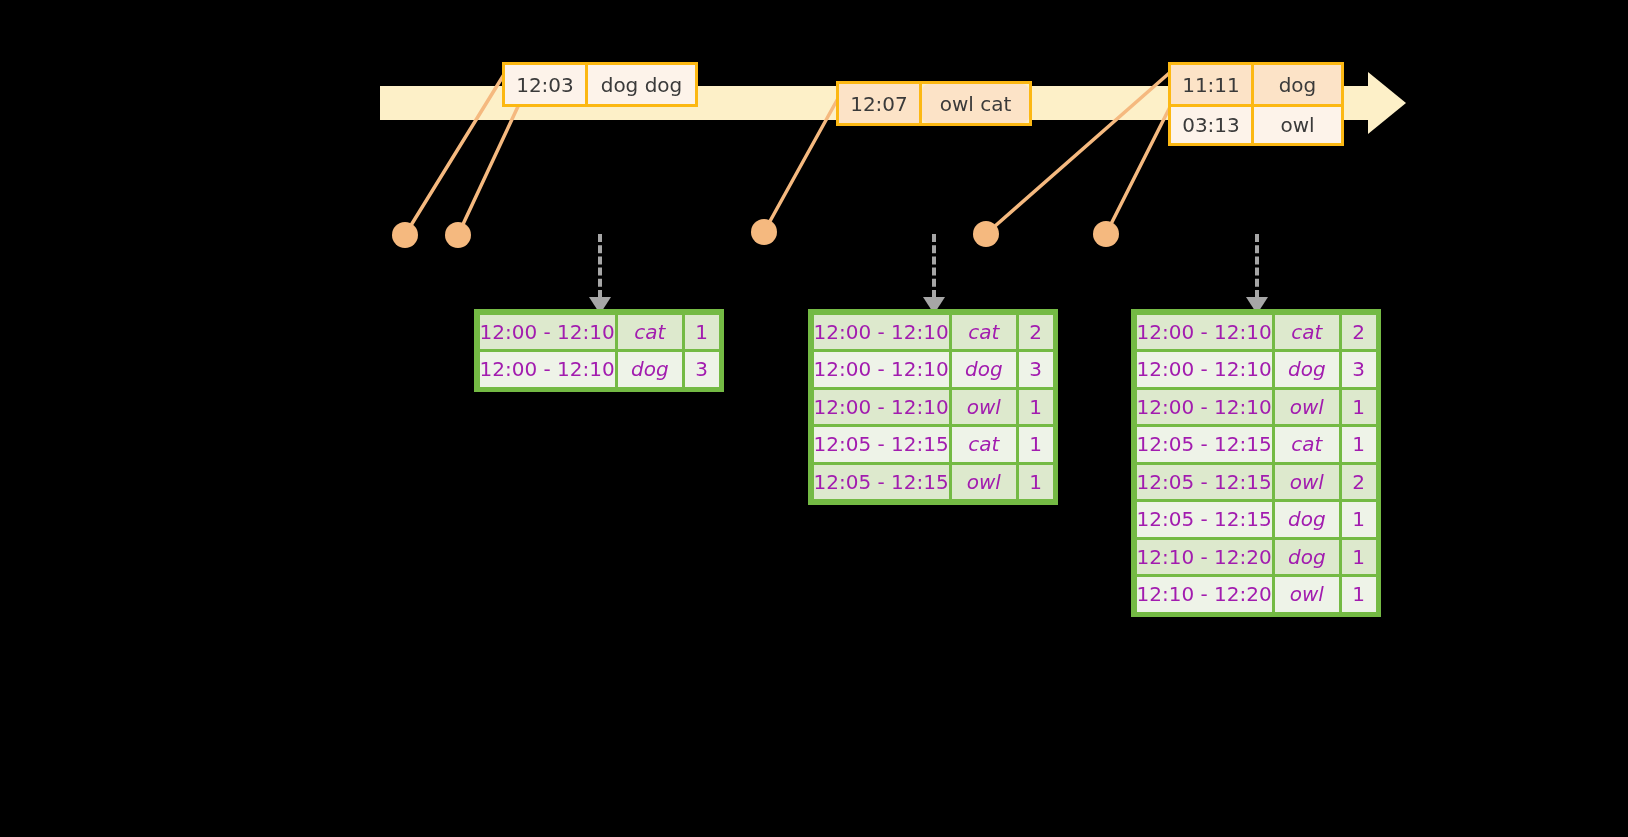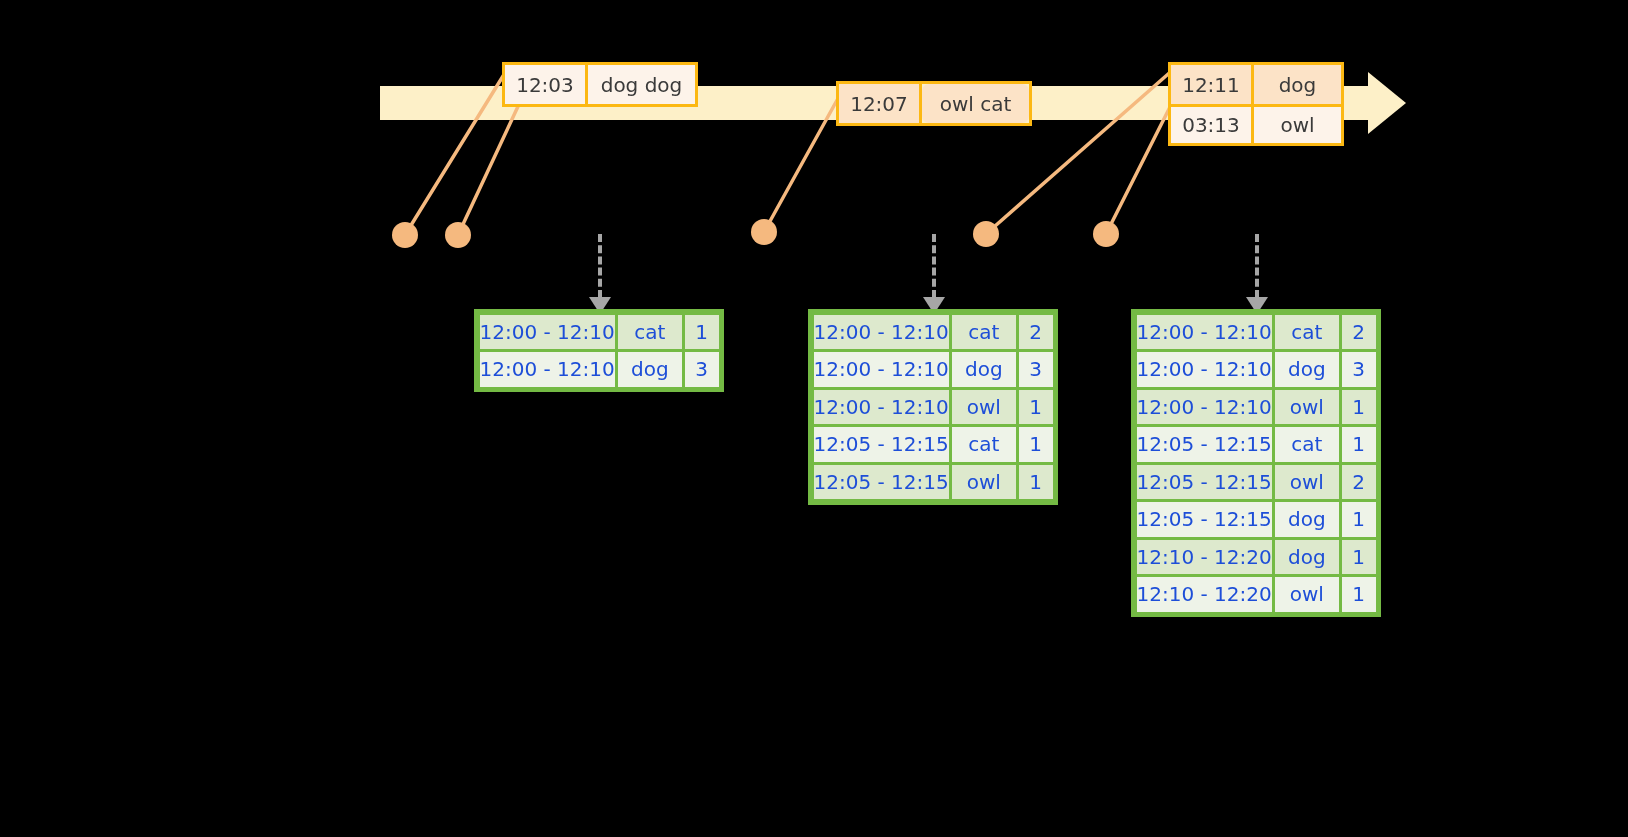--- a/index.html
+++ b/index.html
@@ -111,28 +111,28 @@
     display: flex;
     height: 37.5px;
     box-sizing: border-box;
   }
   .result-cell {
     display: flex;
     align-items: center;
     justify-content: center;
     box-sizing: border-box;
     font-size: 20px;
-    color: #1d4ed8;
+    color: #a21caf;
     white-space: nowrap;
     margin: 1.5px;
   }
   .result-row.shade-a .result-cell { background: #dde9cd; }
   .result-row.shade-b .result-cell { background: #eef3e8; }
   .result-cell.win  { flex: 1; }
-  .result-cell.word { width: 69px; }
+  .result-cell.word { width: 69px; font-style: italic; }
   .result-cell.cnt  { width: 36px; }
 
   #result-table-1 { left: 474px; top: 309px; width: 250px; }
   #result-table-2 { left: 808px; top: 309px; width: 250px; }
   #result-table-3 { left: 1131px; top: 309px; width: 250px; }
 
   
   .dashed-arrow {
     position: absolute;
     width: 4px;
@@ -185,21 +185,21 @@
 
   <div class="event-box" id="event-box-2">
     <div class="event-row shade-a">
       <div class="event-cell time">12:07</div>
       <div class="event-cell words">owl cat</div>
     </div>
   </div>
 
   <div class="event-box" id="event-box-3">
     <div class="event-row shade-a">
-      <div class="event-cell time">12:11</div>
+      <div class="event-cell time">11:11</div>
       <div class="event-cell words">dog</div>
     </div>
     <div class="event-row shade-b">
       <div class="event-cell time">03:13</div>
       <div class="event-cell words">owl</div>
     </div>
   </div>
 
   <div class="dashed-arrow" id="dashed-arrow-1">
     <div class="shaft"></div>

